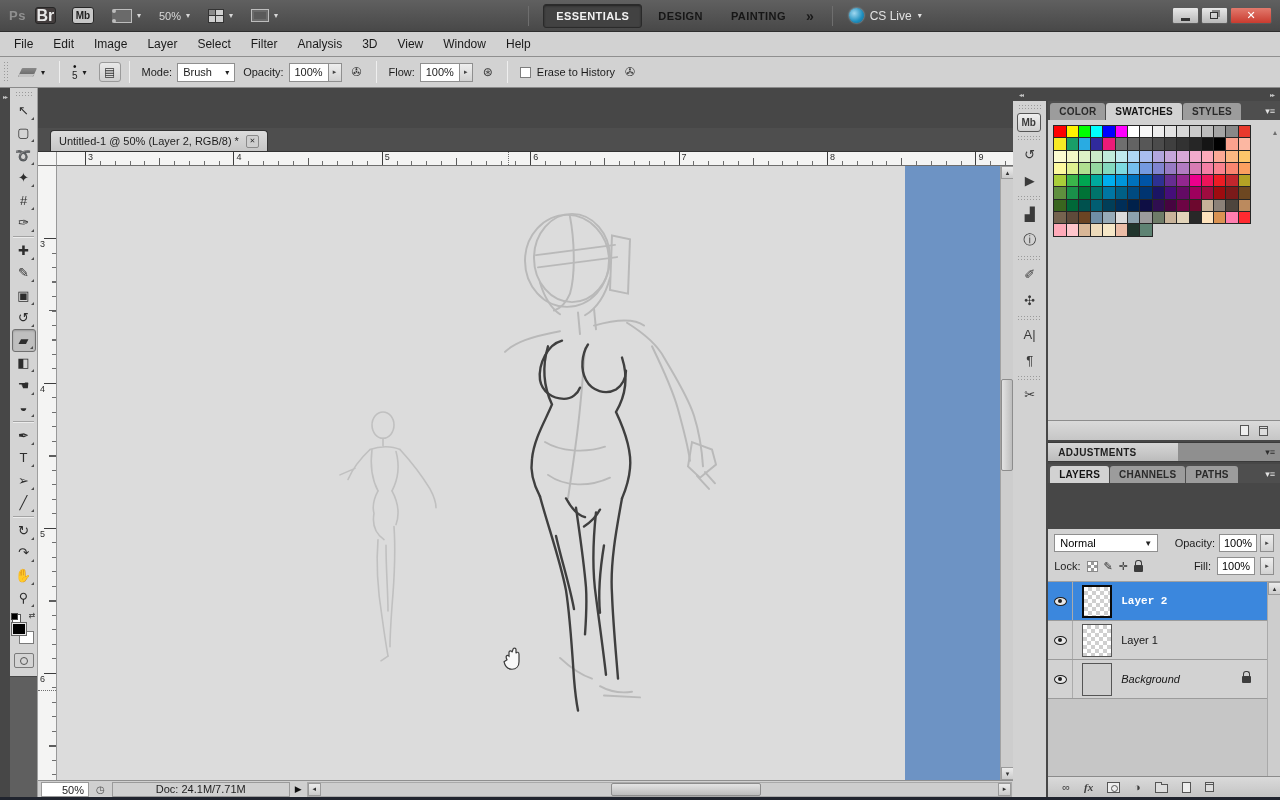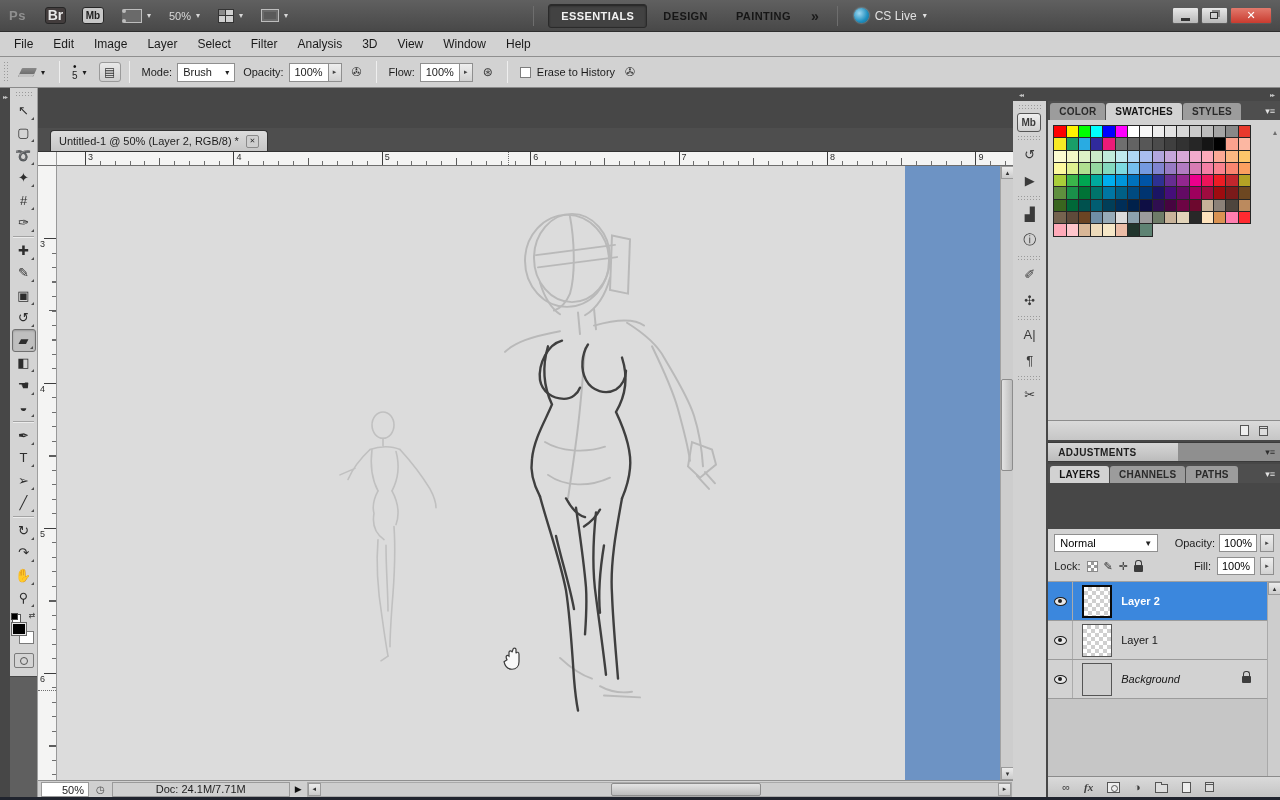--- a/index.html
+++ b/index.html
@@ -3,21 +3,21 @@
 <meta charset="utf-8">
 <style>
   * { margin:0; padding:0; box-sizing:border-box; }
   html,body { width:1280px; height:800px; overflow:hidden; }
   body { font-family:"Liberation Sans","DejaVu Sans",sans-serif; background:#474747; position:relative; }
   #app { width:1280px; height:800px; position:relative; background:#474747; display:flex; flex-direction:column; }
 
   
   #top-bar { height:32px; background:linear-gradient(#606060,#484848); display:flex; align-items:center; border-bottom:1px solid #2e2e2e; }
   #ps-logo { color:#909090; font-weight:bold; font-size:13px; margin-left:9px; letter-spacing:0.5px; }
-  #br-btn { margin-left:19px; width:21px; height:17px; background:#423c3c; color:#e8e8e8; border:1px solid #262626; border-radius:3px; font-size:14px; font-weight:bold; text-align:center; line-height:15px; }
+  #br-btn { margin-left:9px; width:21px; height:17px; background:#423c3c; color:#e8e8e8; border:1px solid #262626; border-radius:3px; font-size:16px; font-weight:bold; text-align:center; line-height:15px; }
   #mb-btn { margin-left:16px; width:22px; height:17px; background:#c7c7c7; color:#222; border:1px solid #262626; border-radius:3px; font-size:10px; font-weight:bold; text-align:center; line-height:15px; }
   .tb-group { display:flex; align-items:center; gap:5px; margin-left:18px; color:#d8d8d8; font-size:11px; }
   .dd { font-size:8px; color:inherit; }
   .ve-icon { width:20px; height:14px; border:1px solid #bdbdbd; background:#6a6a6a; border-left:4px dotted #bdbdbd; display:inline-block; }
   .ad-icon { width:16px; height:14px; display:grid; grid-template-columns:1fr 1fr; gap:1px; background:#333; border:1px solid #333; }
   .ad-icon i { background:#cfcfcf; } .ad-icon i:first-child { background:#8a8a8a; }
   .sm-icon { width:18px; height:13px; border:1px solid #bdbdbd; background:#5a5a5a; box-shadow:inset 0 0 0 2px #6a6a6a; display:inline-block; }
   .tb-divider { width:1px; height:20px; background:#333; border-right:1px solid #6e6e6e; margin-left:18px; }
   #workspace-tabs { display:flex; align-items:center; margin-left:14px; gap:4px; }
   .ws-tab { font-size:11px; font-weight:bold; color:#161616; padding:5px 12px; letter-spacing:0.4px; cursor:default;text-align:right; }
@@ -173,21 +173,21 @@
   .lk { font-size:11px; color:#333; display:flex; align-items:center; justify-content:center; }
   .lk.checker { width:11px; height:11px; border:1px solid #8a8a8a;
     background-image:linear-gradient(45deg,#9a9a9a 25%,transparent 25%,transparent 75%,#9a9a9a 75%),linear-gradient(45deg,#9a9a9a 25%,transparent 25%,transparent 75%,#9a9a9a 75%);
     background-size:6px 6px; background-position:0 0,3px 3px; background-color:#fff; }
   .lock-glyph { display:inline-block; width:9px; height:7px; background:#3d3d3d; border-radius:1px; position:relative; margin-top:4px; }
   .lock-glyph:before { content:""; position:absolute; left:1px; top:-5px; width:5px; height:5px; border:1.5px solid #3d3d3d; border-bottom:none; border-radius:3px 3px 0 0; }
 
   #layer-list-wrap { flex:1; position:relative; background:#c6c6c6; min-height:0; }
   #layer-list { margin-right:13px; }
   .layer-row { height:39px; display:flex; align-items:center; border-bottom:1px solid #9b9b9b; background:#d2d2d2; }
-  .layer-row.selected { background:var(--selection-blue); }
+  .layer-row.selected { background:var(--selection-blue);font-family:Liberation Mono, monospace; }
   .eye-cell { width:25px; height:100%; border-right:1px solid #ababab; display:flex; align-items:center; justify-content:center; flex:none; }
   .eye { width:13px; height:9px; border:1px solid #1e1e1e; border-radius:55% 55%; position:relative; background:#e8e8e8; }
   .eye:after { content:""; position:absolute; left:3px; top:1.5px; width:4px; height:4px; border-radius:50%; background:#1e1e1e; }
   .layer-thumb { width:30px; height:33px; margin:0 9px; flex:none; border:1px solid #555; }
   .layer-thumb.checker { background-image:linear-gradient(45deg,#cfcfcf 25%,transparent 25%,transparent 75%,#cfcfcf 75%),linear-gradient(45deg,#cfcfcf 25%,transparent 25%,transparent 75%,#cfcfcf 75%); background-size:8px 8px; background-position:0 0,4px 4px; background-color:#fff; }
   .layer-row.selected .layer-thumb { border:2px solid #0a0a0a; }
   .layer-thumb.solid { background:#cfcfcf; }
   .layer-name { font-size:11px; color:#161616; }
   .layer-row.selected .layer-name { color:#fff; font-weight:bold; }
   .layer-name.italic { font-style:italic; }

